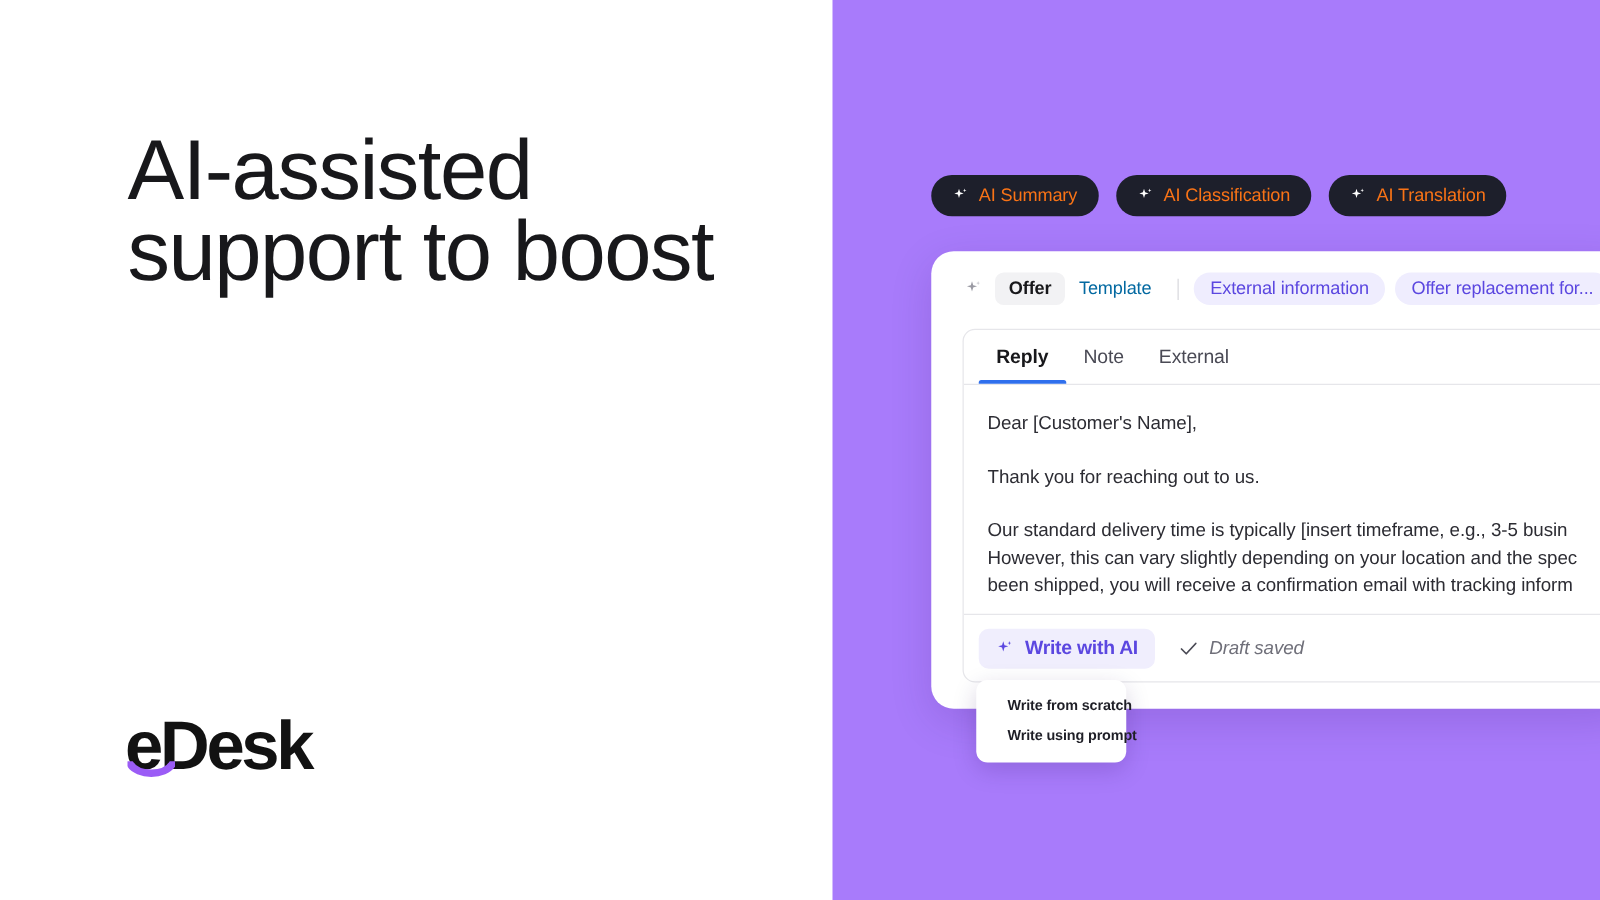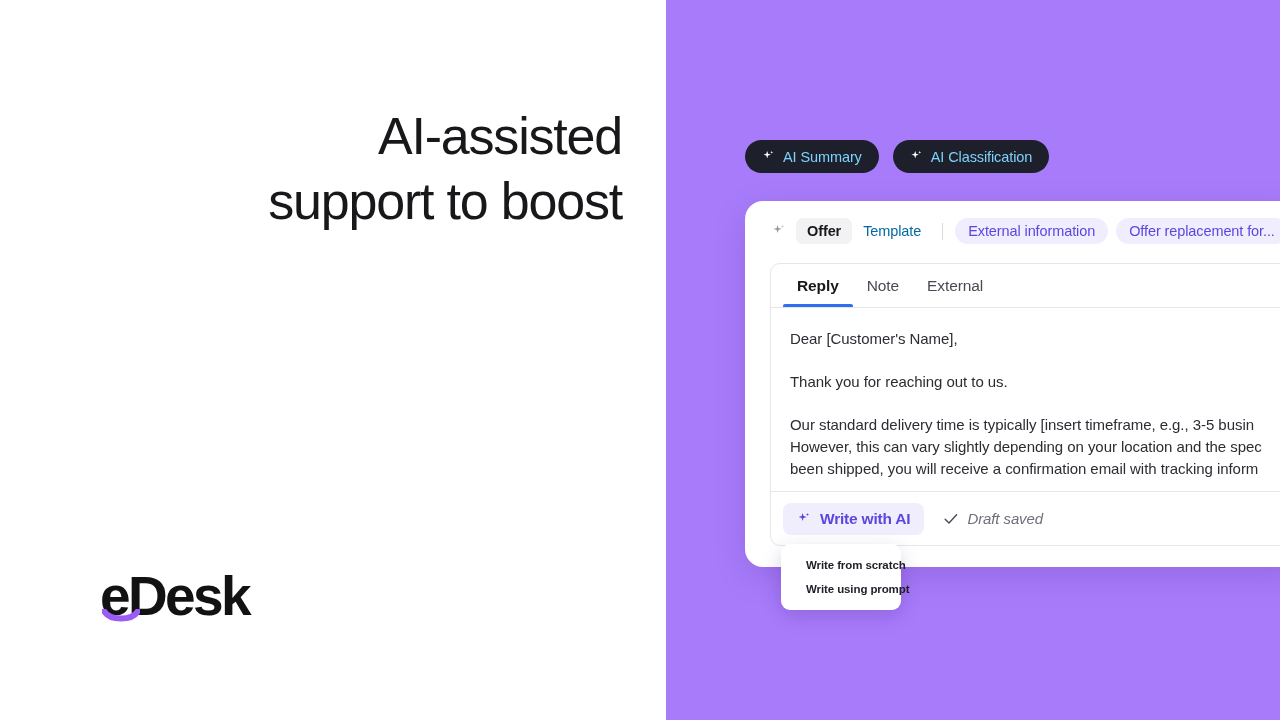--- a/index.html
+++ b/index.html
@@ -26,26 +26,25 @@
     width: 666px;
     height: 720px;
     background: #ffffff;
   }
 
   .headline {
     position: absolute;
     left: 102px;
     top: 104px;
     width: 520px;
-    font-size: 52px;
+    font-size: 68px;
     line-height: 65px;
     font-weight: 400;
     letter-spacing: -1.2px;
     color: #18181b;
-    text-align: right;
   }
   .headline .hl-line { display: block; white-space: nowrap; }
 
   
   .logo {
     position: absolute;
     left: 100px;
     top: 568px;
     height: 56px;
     display: flex;
@@ -86,21 +85,21 @@
     white-space: nowrap;
   }
   .ai-pill {
     display: flex;
     align-items: center;
     gap: 8px;
     height: 33px;
     padding: 0 17px;
     border-radius: 17px;
     background: #1d1f2b;
-    color: #7dd3fc;
+    color: #f97316;
     font-size: 14.5px;
     font-weight: 500;
     letter-spacing: -0.1px;
   }
   .ai-pill .sparkle { flex: none; }
 
   
   .card {
     position: absolute;
     left: 79px;
@@ -301,20 +300,27 @@
       </div>
 
       <div class="ai-pill">
         <svg class="sparkle" width="13" height="13" viewBox="0 0 16 16">
           <path d="M6.4 1.2 L7.5 4.7 L11 5.8 L7.5 6.9 L6.4 10.4 L5.3 6.9 L1.8 5.8 L5.3 4.7 Z" fill="#ffffff"></path>
           <path d="M12 1 L12.45 2.4 L13.85 2.85 L12.45 3.3 L12 4.7 L11.55 3.3 L10.15 2.85 L11.55 2.4 Z" fill="#ffffff"></path>
         </svg>
         <span>AI Classification</span>
       </div>
 
+      <div class="ai-pill">
+        <svg class="sparkle" width="13" height="13" viewBox="0 0 16 16">
+          <path d="M6.4 1.2 L7.5 4.7 L11 5.8 L7.5 6.9 L6.4 10.4 L5.3 6.9 L1.8 5.8 L5.3 4.7 Z" fill="#ffffff"></path>
+          <path d="M12 1 L12.45 2.4 L13.85 2.85 L12.45 3.3 L12 4.7 L11.55 3.3 L10.15 2.85 L11.55 2.4 Z" fill="#ffffff"></path>
+        </svg>
+        <span>AI Translation</span>
+      </div>
     </div>
 
     <div class="card">
 
       <div class="prompt-row">
         <svg class="prompt-sparkle" width="14" height="14" viewBox="0 0 16 16">
           <path d="M6.4 1.2 L7.5 4.7 L11 5.8 L7.5 6.9 L6.4 10.4 L5.3 6.9 L1.8 5.8 L5.3 4.7 Z" fill="#9a9aa3"></path>
           <path d="M12 1 L12.45 2.4 L13.85 2.85 L12.45 3.3 L12 4.7 L11.55 3.3 L10.15 2.85 L11.55 2.4 Z" fill="#c3c3ca"></path>
         </svg>
 

